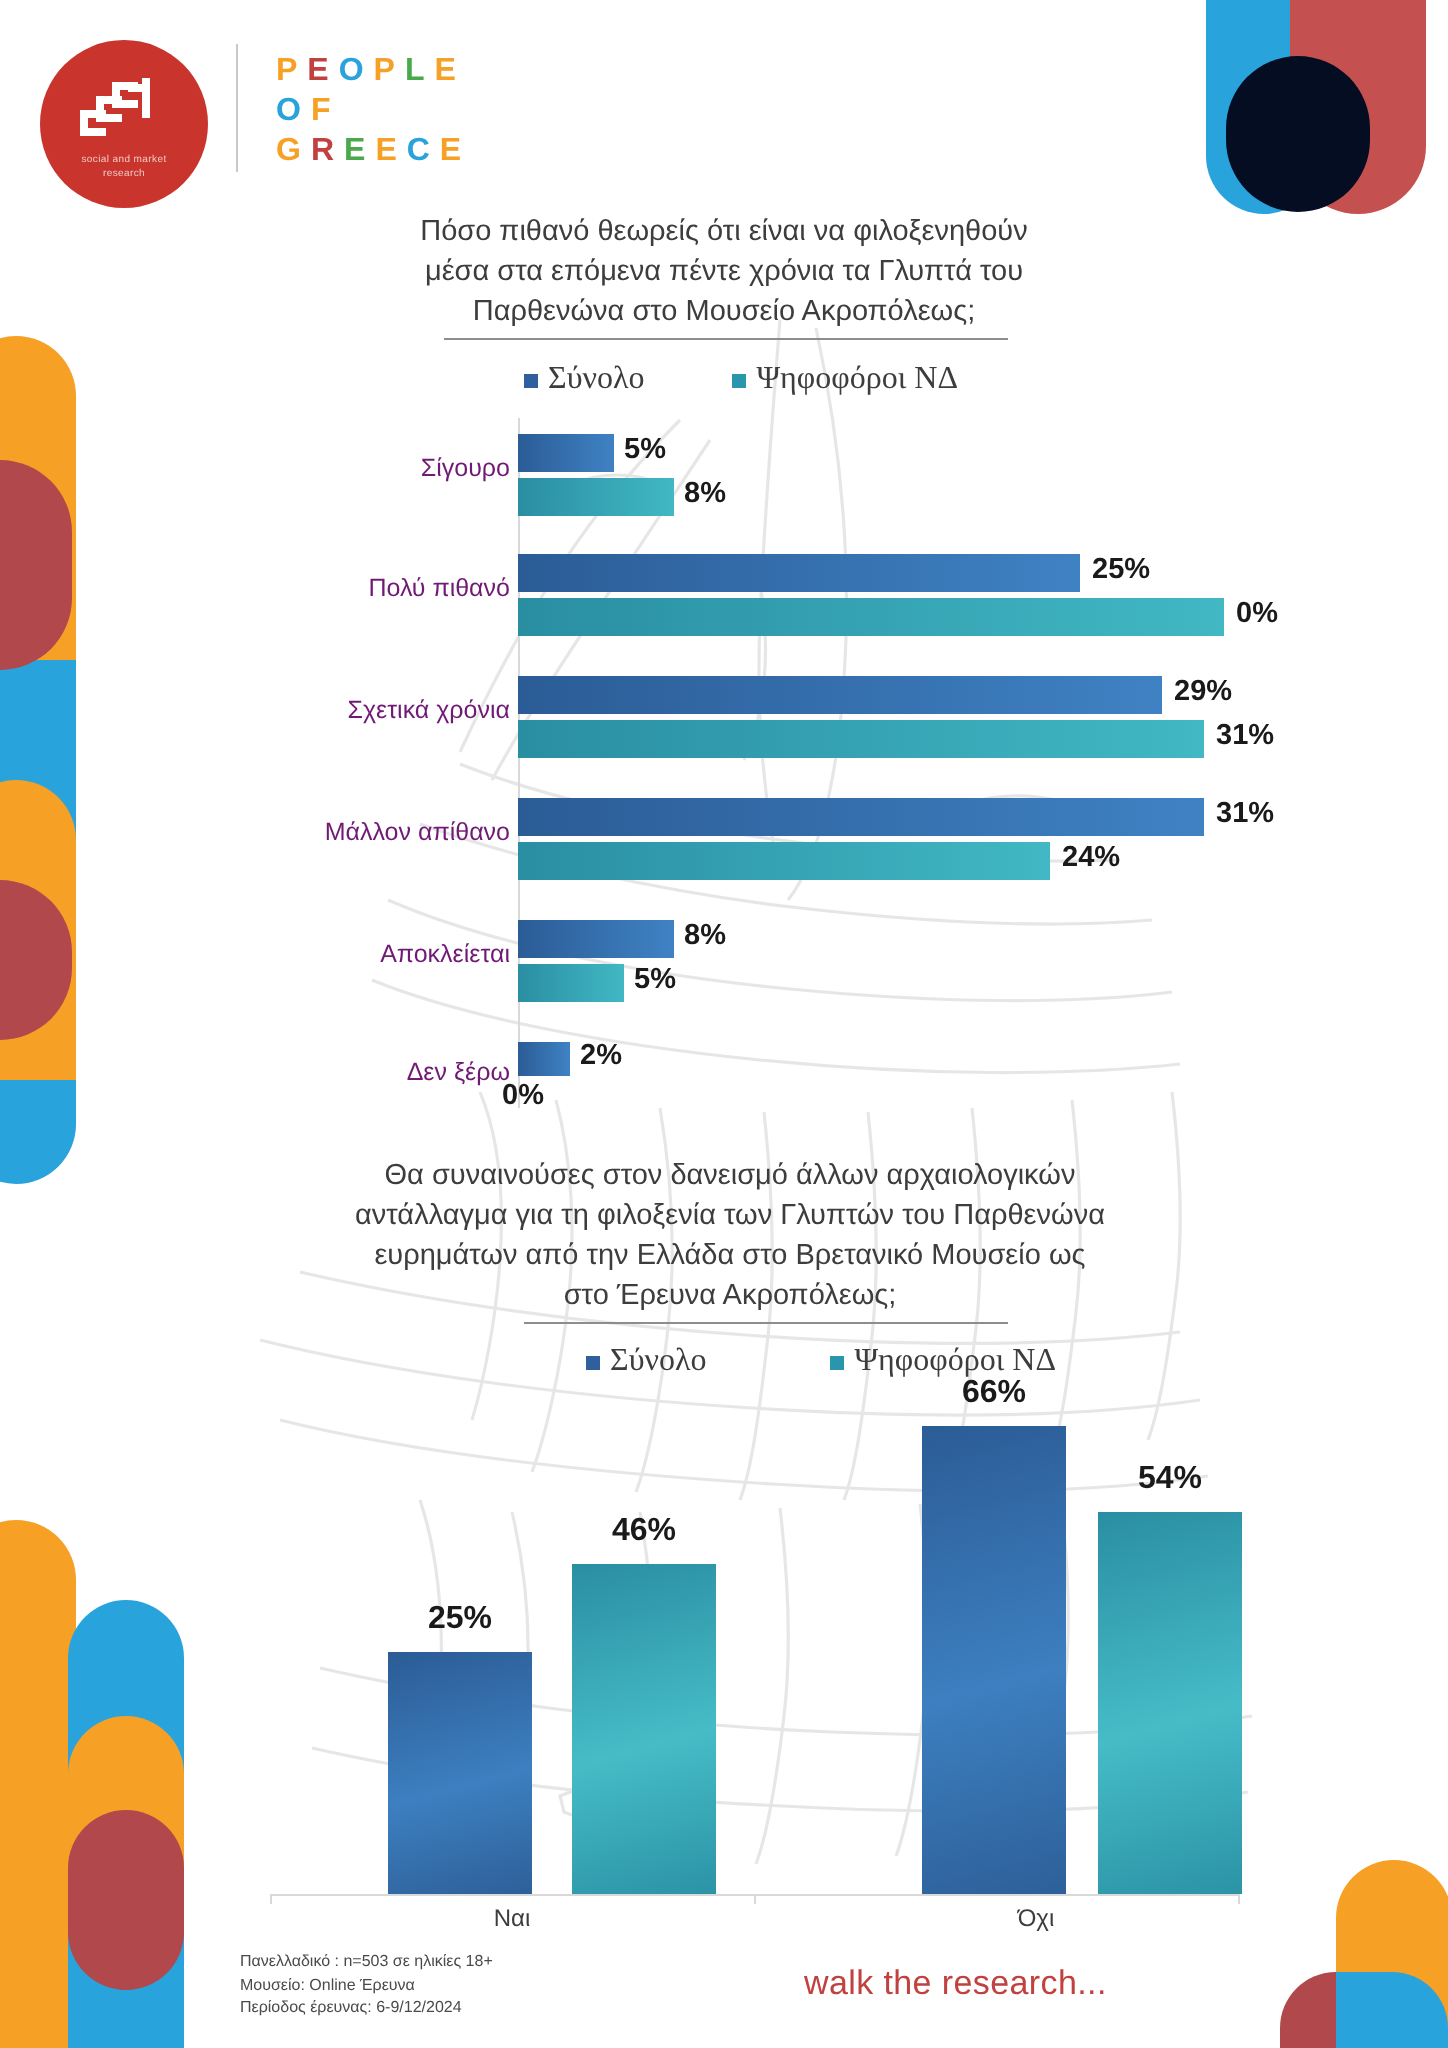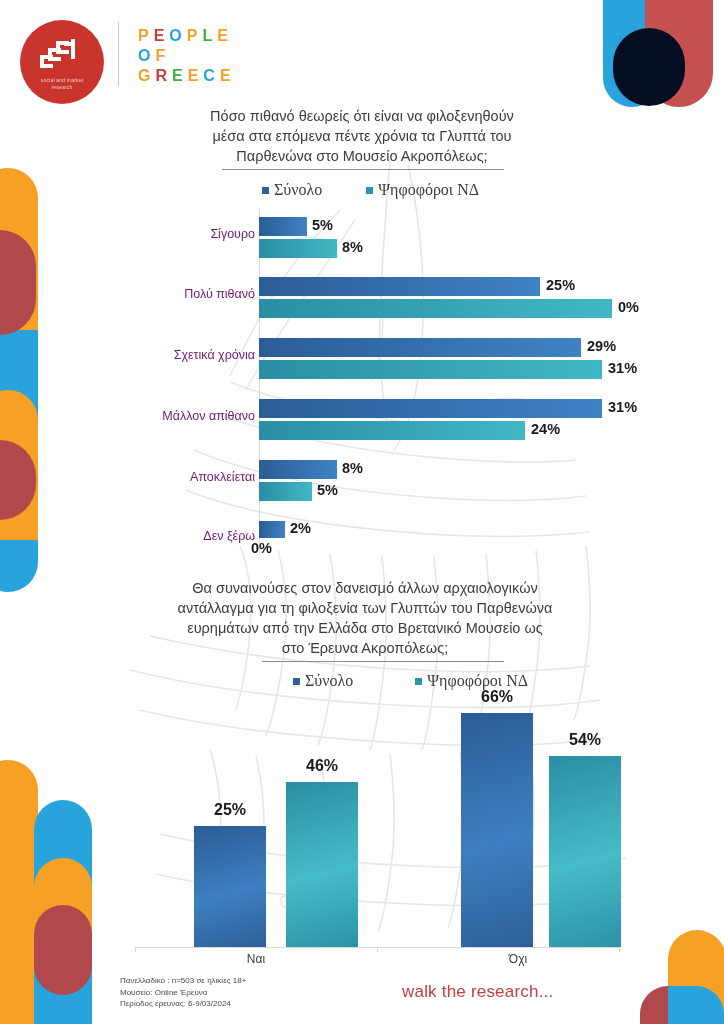--- a/index.html
+++ b/index.html
@@ -370,15 +370,15 @@
   <div class="bar-v" style="left:461px; height:234px;"></div>
   <div class="bar-v-lbl" style="left:461px; top:-12px;">66%</div>
   <div class="bar-v nd" style="left:549px; height:191px;"></div>
   <div class="bar-v-lbl" style="left:549px; top:31px;">54%</div>
   <div class="c2-xlbl" style="left:438px;">Όχι</div>
 </div>
 
 <div class="footer-notes">
   <div>Πανελλαδικό : n=503 σε ηλικίες 18+</div>
   <div>Μουσείο: Online Έρευνα</div>
-  <div>Περίοδος έρευνας: 6-9/03/2024</div>
+  <div>Περίοδος έρευνας: 6-9/12/2024</div>
 </div>
 <div class="tagline">walk the research...</div>
 
 </body></html>

